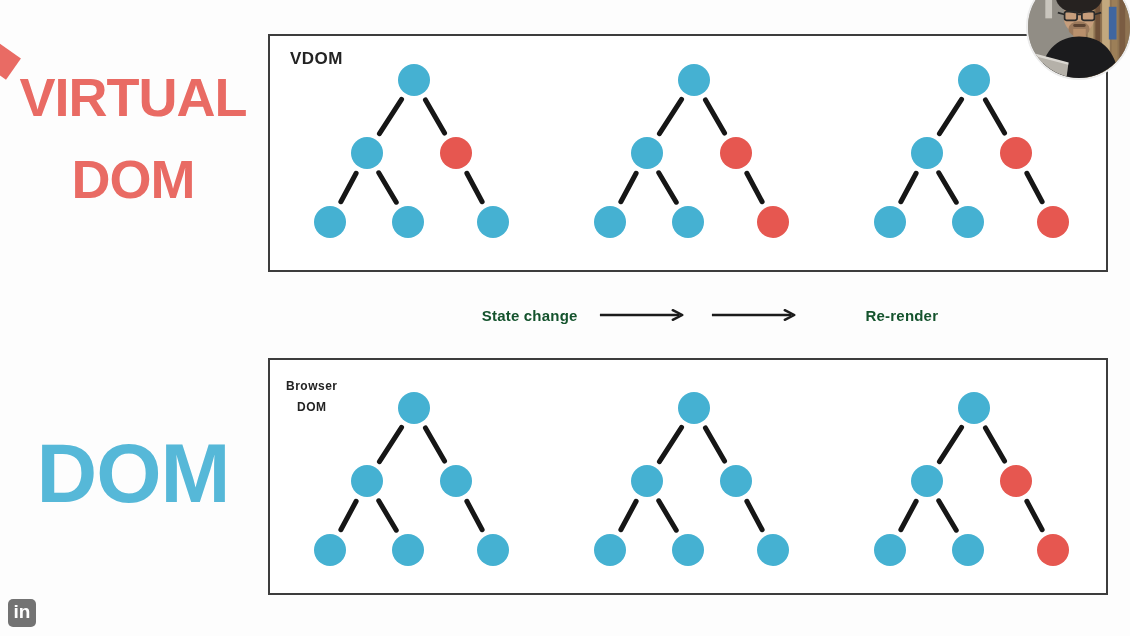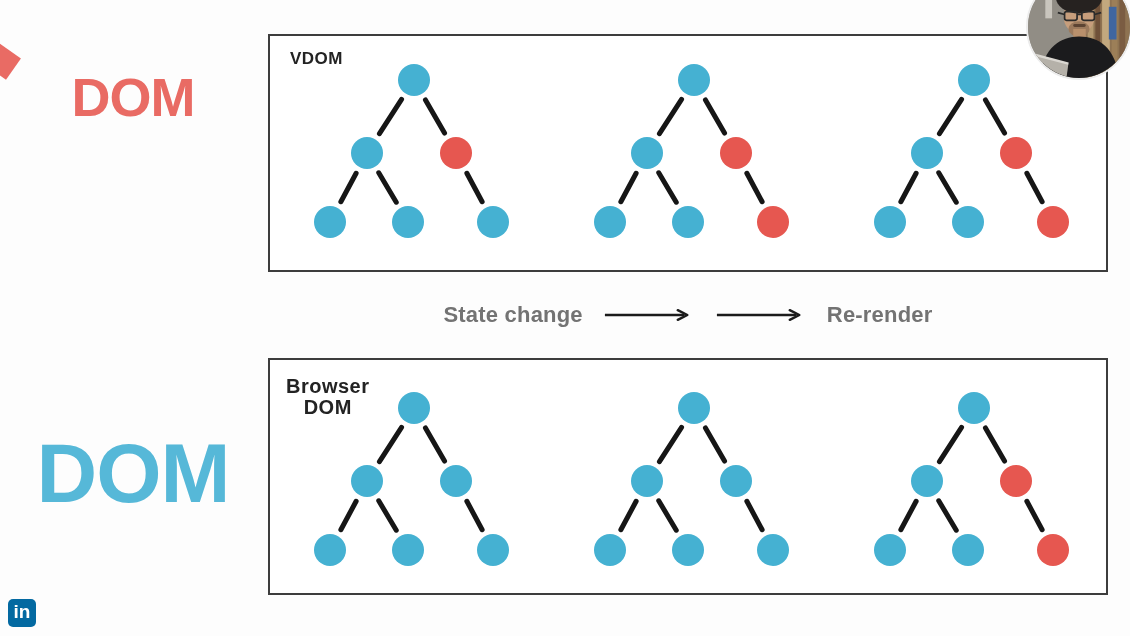--- a/index.html
+++ b/index.html
@@ -18,58 +18,59 @@
   .panel{
     position:absolute;left:268px;width:840px;border:2px solid #3d3d3d;
     background:#ffffff;box-sizing:border-box;
   }
   .panel.vdom-p{top:34px;height:238px;}
   .panel.dom-p{top:358px;height:237px;}
   .panel-label{
     position:absolute;top:13px;left:20px;font-weight:bold;font-size:17px;
     color:#232323;letter-spacing:.5px;
   }
-  .panel-label.two-line{top:16px;left:16px;font-size:20px;line-height:21px;text-align:center;}
+  .panel-label.two-line{top:16px;left:16px;font-size:12px;line-height:21px;text-align:center;}
   .trees{
     position:absolute;left:44px;right:32px;top:22px;
     display:flex;justify-content:space-between;
   }
   .panel.dom-p .trees{top:26px;}
   svg.tree{width:200px;height:185px;display:block;}
   .process{
     position:absolute;left:268px;top:272px;width:840px;height:86px;
     display:flex;align-items:center;justify-content:center;gap:20px;
   }
-  .step{font-weight:bold;font-size:22px;color:#737373;letter-spacing:.2px;}
+  .step{font-weight:bold;font-size:15px;color:#14532d;letter-spacing:.2px;margin-left:44px;}
   svg.arrow{width:92px;height:14px;display:block;}
   .footer{
     position:absolute;left:8px;top:597px;height:32px;
     display:flex;align-items:center;gap:9px;
   }
   .li-icon{
-    width:28px;height:28px;border-radius:5px;background:#0369a1;color:#fff;
+    width:28px;height:28px;border-radius:5px;background:#737373;color:#fff;
     font-weight:bold;font-size:19px;display:flex;align-items:center;
     justify-content:center;box-sizing:border-box;padding-bottom:2px;
   }
   .handle{font-size:27px;color:#222;letter-spacing:2px;}
   .avatar{
     position:absolute;left:1026px;top:-26px;width:106px;height:106px;
     border-radius:50%;overflow:hidden;border:2px solid #ececec;
     box-sizing:border-box;background:#8f8b83;
   }
   .avatar svg{width:100%;height:100%;display:block;}
   .red-speck{
     position:absolute;left:-12px;top:48px;width:28px;height:26px;
     transform:rotate(35deg);
   }
 </style>
 </head>
 <body>
 
 <div class="virtual-title" style="color: rgb(233, 107, 100);">
+  <div>VIRTUAL</div>
   <div>DOM</div>
 </div>
 
 <div class="dom-title" style="color: rgb(86, 184, 216);">DOM</div>
 
 <section class="panel vdom-p" style="border-color: rgb(61, 61, 61); text-decoration: underline;">
   <div class="panel-label">VDOM</div>
   <div class="trees">
       <svg viewBox="0 0 200 185" class="tree">
         <line x1="87.54918938131533" y1="41.33849308859533" x2="65.45081061868467" y2="75.66150691140467" stroke="#161616" stroke-width="5" stroke-linecap="round"></line>

